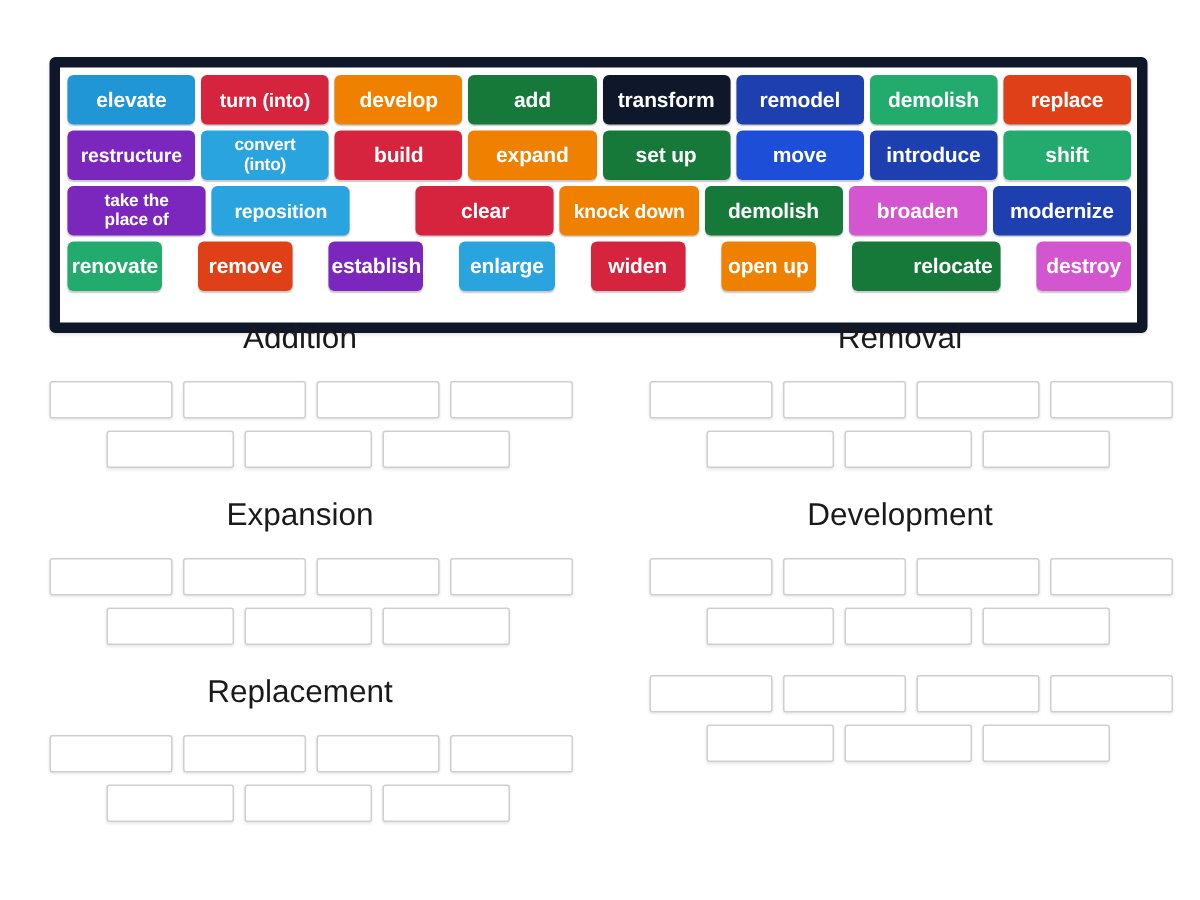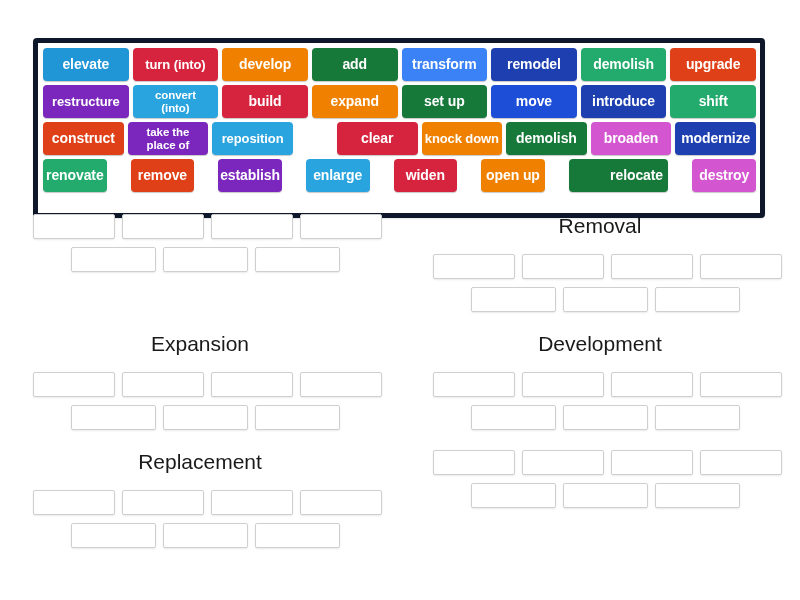--- a/index.html
+++ b/index.html
@@ -21,21 +21,21 @@
   }
 
   
   .wordbank {
     position: absolute;
     left: 33px;
     top: 38px;
     width: 732px;
     box-sizing: border-box;
     background: #ffffff;
-    border: 5px solid #0f172a;
+    border: 7px solid #0f172a;
     border-radius: 4px;
     padding: 5px 4px 5px 5px;
     box-shadow: 0 1px 2px rgba(0,0,0,0.10);
   }
 
   .wb-row {
     display: flex;
     gap: 4px;
     margin-bottom: 4px;
   }
@@ -119,38 +119,37 @@
 <body>
 
 <div id="app">
 
   <div class="wordbank" id="wordbank">
       <div class="wb-row">
         <div class="tile" style="background: rgb(33, 150, 214);">elevate</div>
         <div class="tile tight" style="background: rgb(215, 36, 62);">turn (into)</div>
         <div class="tile" style="background: rgb(240, 128, 0);">develop</div>
         <div class="tile" style="background: rgb(22, 121, 58);">add</div>
-        <div class="tile" style="background: #3b82f6;">transform</div>
+        <div class="tile" style="background: #0f172a;">transform</div>
         <div class="tile" style="background: rgb(29, 63, 176);">remodel</div>
         <div class="tile" style="background: rgb(35, 171, 110);">demolish</div>
-        <div class="tile" style="background: rgb(223, 64, 23);">upgrade</div>
+        <div class="tile" style="background: rgb(223, 64, 23);">replace</div>
       </div>
       <div class="wb-row">
         <div class="tile tight" style="background: rgb(123, 38, 189);">restructure</div>
         <div class="tile small" style="background: rgb(41, 164, 222);">convert
 (into)</div>
         <div class="tile" style="background: rgb(215, 36, 62);">build</div>
         <div class="tile" style="background: rgb(240, 128, 0);">expand</div>
         <div class="tile" style="background: rgb(22, 121, 58);">set up</div>
         <div class="tile" style="background: #1d4ed8;">move</div>
         <div class="tile" style="background: rgb(29, 63, 176);">introduce</div>
         <div class="tile" style="background: rgb(35, 171, 110);">shift</div>
       </div>
       <div class="wb-row">
-        <div class="tile" style="background: rgb(223, 64, 23);">construct</div>
         <div class="tile small" style="background: rgb(123, 38, 189);">take the
 place of</div>
         <div class="tile tight" style="background: rgb(41, 164, 222);">reposition</div>
         <div class="tile" style="background: rgb(215, 36, 62); margin-left: 40px;">clear</div>
         <div class="tile tight" style="background: rgb(240, 128, 0);">knock down</div>
         <div class="tile" style="background: rgb(22, 121, 58);">demolish</div>
         <div class="tile" style="background: rgb(211, 85, 207);">broaden</div>
         <div class="tile" style="background: rgb(29, 63, 176);">modernize</div>
       </div>
       <div class="wb-row">
@@ -161,20 +160,21 @@
         <div class="tile" style="background: rgb(215, 36, 62);">widen</div>
         <div class="tile" style="background: rgb(240, 128, 0);">open up</div>
         <div class="tile" style="background: rgb(22, 121, 58); padding-left: 38px;">relocate</div>
         <div class="tile" style="background: rgb(211, 85, 207);">destroy</div>
       </div>
     </div>
 
   <div class="cats" id="cats">
       <div class="cat-row">
         <div class="category">
+          <div class="cat-title">Addition</div>
           <div class="slot-row r1">
             <div class="slot"></div>
             <div class="slot"></div>
             <div class="slot"></div>
             <div class="slot"></div>
           </div>
           <div class="slot-row r2">
             <div class="slot"></div>
             <div class="slot"></div>
             <div class="slot"></div>

